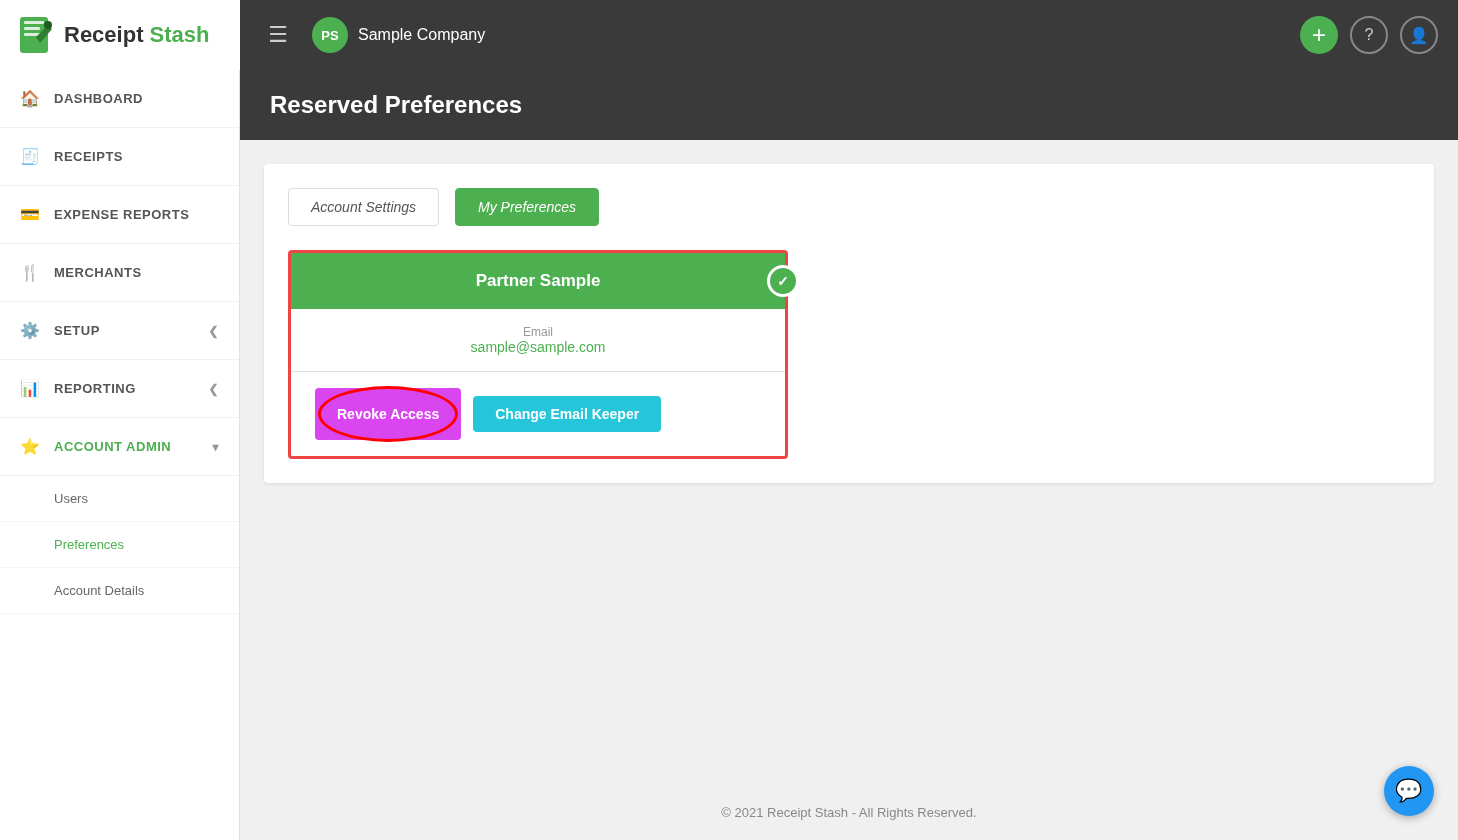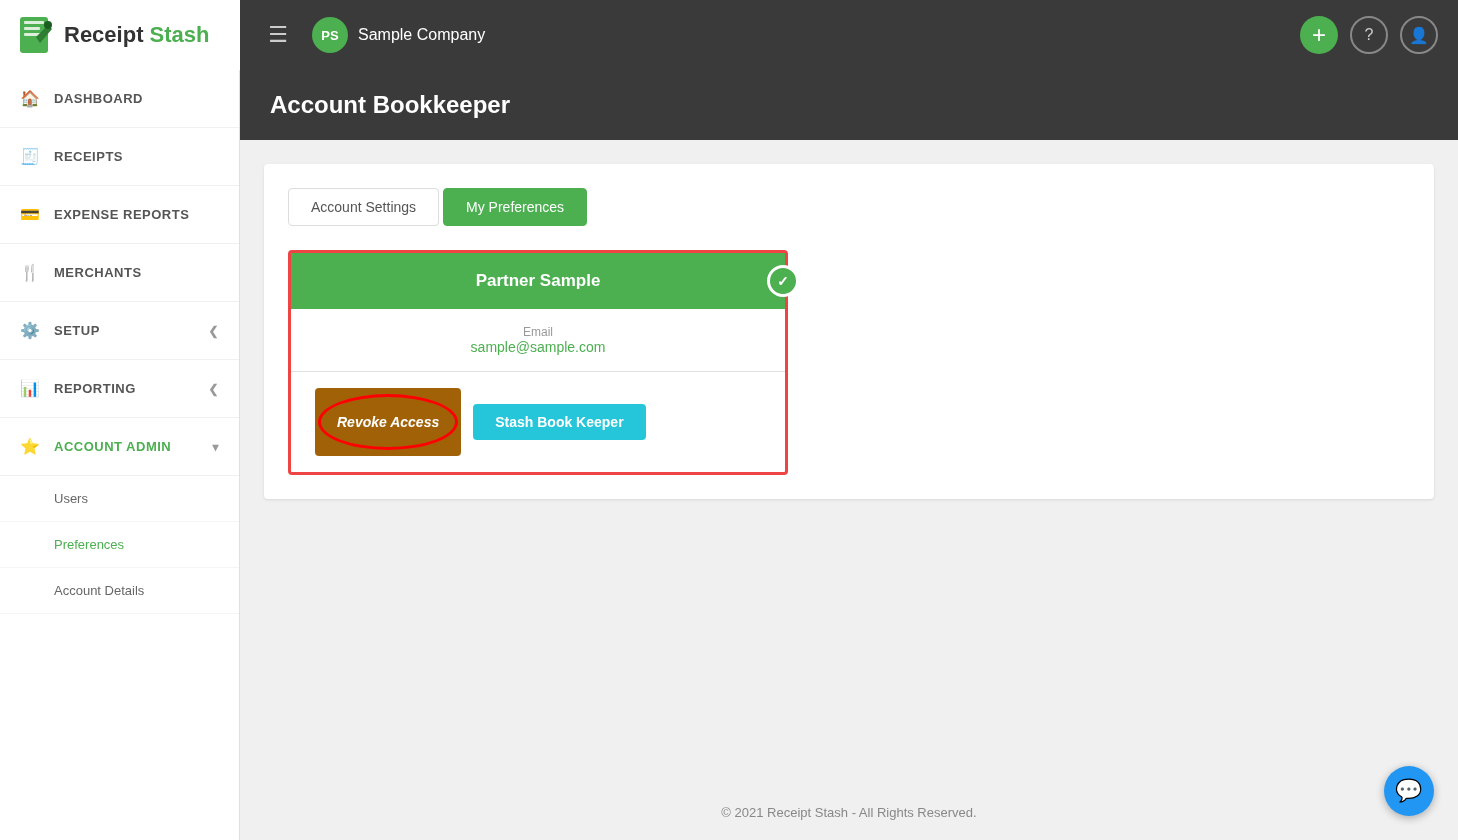--- a/index.html
+++ b/index.html
@@ -209,22 +209,23 @@
     .card {
       background: #fff;
       border-radius: 4px;
       padding: 24px;
       box-shadow: 0 1px 3px rgba(0,0,0,0.1);
     }
 
     
     .tabs {
       display: flex;
-      gap: 4px;
+      gap: 16px;
       margin-bottom: 24px;
+      font-style: italic;
     }
 
     .tab {
       padding: 10px 22px;
       border-radius: 4px;
       cursor: pointer;
       font-size: 14px;
       font-weight: 500;
       border: 1px solid #ddd;
       background: #fff;
@@ -295,30 +296,29 @@
     }
 
     .bookkeeper-actions {
       padding: 16px 24px;
       display: flex;
       align-items: center;
       gap: 12px;
     }
 
     .revoke-btn {
-      background: #a16207;
+      background: #d946ef;
       color: #fff;
       border: none;
-      padding: 26px 22px;
+      padding: 18px 22px;
       border-radius: 4px;
       cursor: pointer;
       font-size: 14px;
       font-weight: 600;
       position: relative;
-      font-style: italic;
     }
 
     .revoke-btn-wrapper {
       position: relative;
     }
 
     .revoke-circle {
       position: absolute;
       top: 50%;
       left: 50%;
@@ -441,21 +441,21 @@
     <div class="nav-sub-item active">
       <span>Preferences</span>
     </div>
     <div class="nav-sub-item">
       <span>Account Details</span>
     </div>
   </div>
 
   <div class="content-area">
     <div class="content-header">
-      <h1 class="page-title">Account Bookkeeper</h1>
+      <h1 class="page-title">Reserved Preferences</h1>
     </div>
 
     <div class="content-body">
       <div class="card">
 
         <div class="tabs">
           <div class="tab">Account Settings</div>
           <div class="tab active">My Preferences</div>
         </div>
 
@@ -470,21 +470,21 @@
             <div class="bookkeeper-email-section">
               <div class="email-label">Email</div>
               <div class="email-value">sample@sample.com</div>
             </div>
 
             <div class="bookkeeper-actions">
               <div class="revoke-btn-wrapper">
                 <button class="revoke-btn">Revoke Access</button>
                 <div class="revoke-circle"></div>
               </div>
-              <button class="change-btn">Stash Book Keeper</button>
+              <button class="change-btn">Change Email Keeper</button>
             </div>
 
           </div>
         </div>
 
       </div>
     </div>
 
     <div class="footer">
       <span>© 2021 Receipt Stash - All Rights Reserved.</span>

